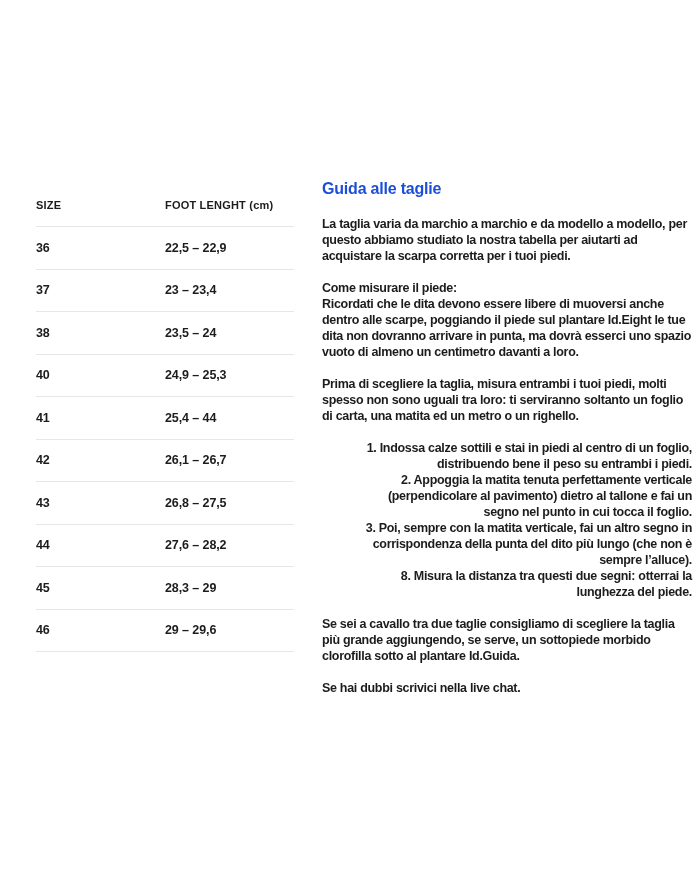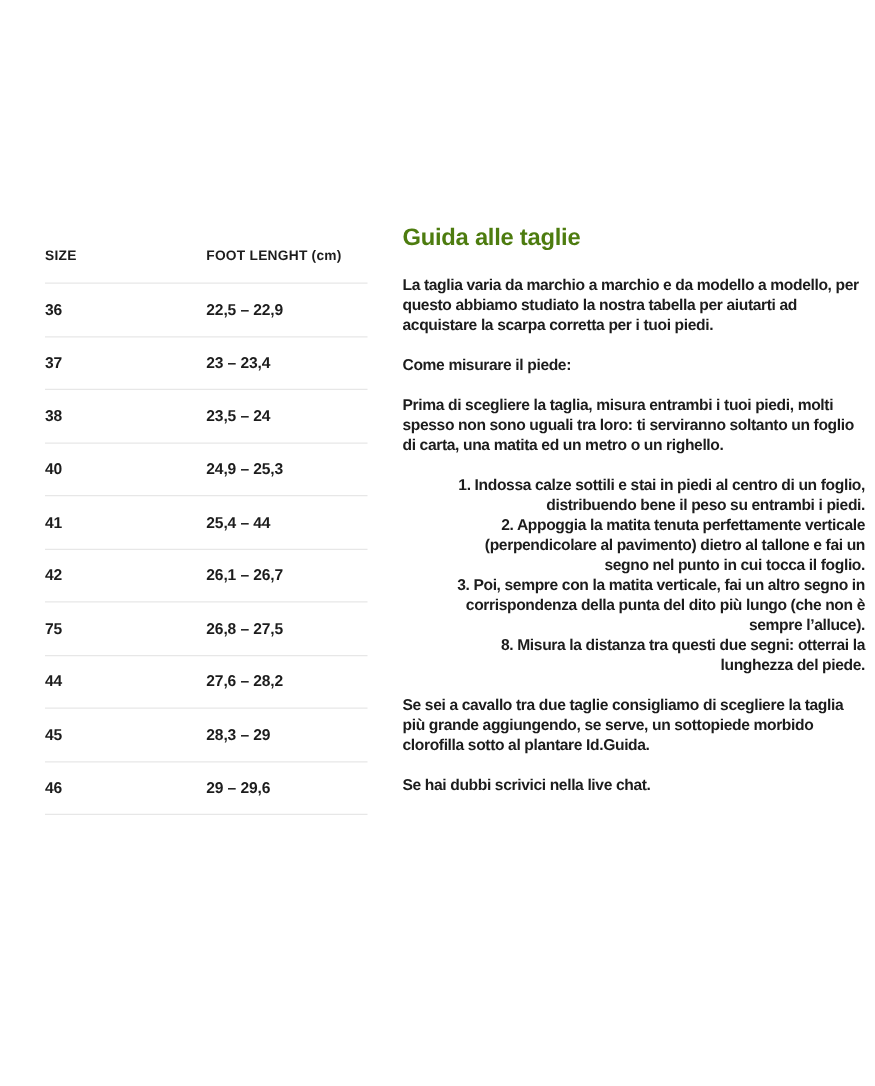--- a/index.html
+++ b/index.html
@@ -47,24 +47,24 @@
 
   
   .guide {
     position: absolute;
     left: 322px;
     top: 180px;
     width: 370px;
   }
   .guide-title {
     margin: 0 0 18px 0;
-    font-size: 19px;
+    font-size: 16px;
     font-weight: 700;
     letter-spacing: -0.2px;
-    color: #4d7c0f;
+    color: #1d4ed8;
   }
   .para {
     margin: 0 0 16px 0;
     font-size: 12.5px;
     line-height: 16px;
     font-weight: 700;
     letter-spacing: -0.3px;
   }
   .para:last-child { margin-bottom: 0; }
   .block { display: block; }
@@ -109,21 +109,21 @@
     </div>
     <div class="t-row">
       <div class="c1">41</div>
       <div class="c2">25,4 – 44</div>
     </div>
     <div class="t-row">
       <div class="c1">42</div>
       <div class="c2">26,1 – 26,7</div>
     </div>
     <div class="t-row">
-      <div class="c1">75</div>
+      <div class="c1">43</div>
       <div class="c2">26,8 – 27,5</div>
     </div>
     <div class="t-row">
       <div class="c1">44</div>
       <div class="c2">27,6 – 28,2</div>
     </div>
     <div class="t-row">
       <div class="c1">45</div>
       <div class="c2">28,3 – 29</div>
     </div>
@@ -133,20 +133,21 @@
     </div>
   </div>
 
   <div class="guide">
     <h1 class="guide-title">Guida alle taglie</h1>
 
     <p class="para">La taglia varia da marchio a marchio e da modello a modello, per questo abbiamo studiato la nostra tabella per aiutarti ad acquistare la scarpa corretta per i tuoi piedi.</p>
 
     <p class="para">
       <span class="block">Come misurare il piede:</span>
+      <span>Ricordati che le dita devono essere libere di muoversi anche dentro alle scarpe, poggiando il piede sul plantare Id.Eight le tue dita non dovranno arrivare in punta, ma dovrà esserci uno spazio vuoto di almeno un centimetro davanti a loro.</span>
     </p>
 
     <p class="para">Prima di scegliere la taglia, misura entrambi i tuoi piedi, molti spesso non sono uguali tra loro: ti serviranno soltanto un foglio di carta, una matita ed un metro o un righello.</p>
 
     <div class="steps">
       <div class="step">1. Indossa calze sottili e stai in piedi al centro di un foglio, distribuendo bene il peso su entrambi i piedi.</div>
       <div class="step">2. Appoggia la matita tenuta perfettamente verticale (perpendicolare al pavimento) dietro al tallone e fai un segno nel punto in cui tocca il foglio.</div>
       <div class="step">3. Poi, sempre con la matita verticale, fai un altro segno in corrispondenza della punta del dito più lungo (che non è sempre l’alluce).</div>
       <div class="step">8. Misura la distanza tra questi due segni: otterrai la lunghezza del piede.</div>
     </div>

